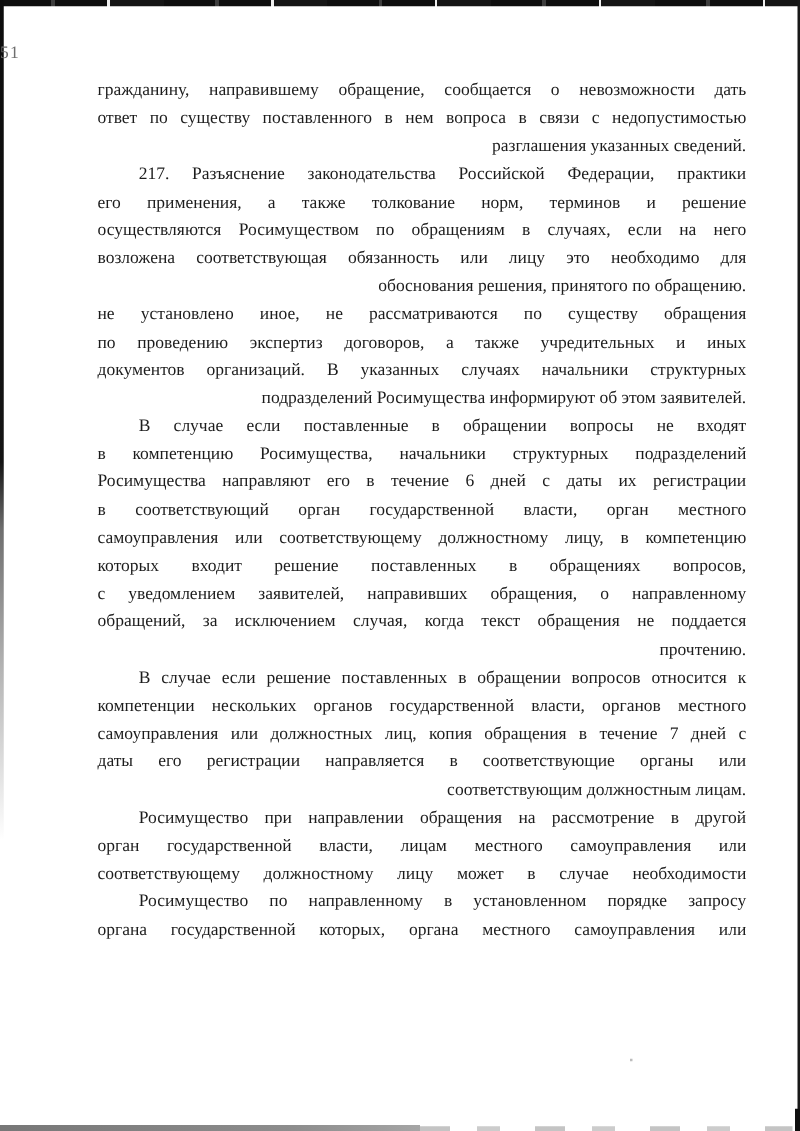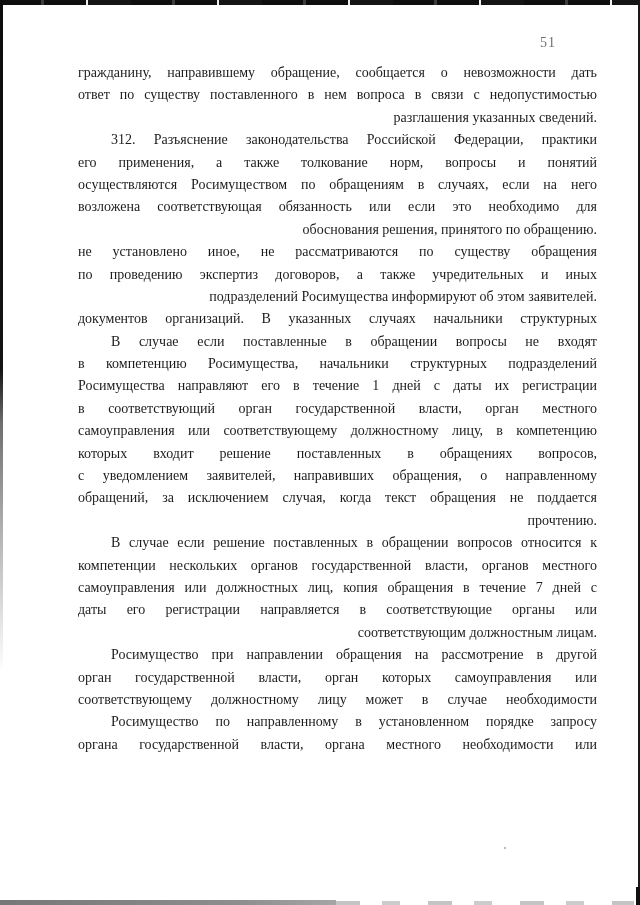--- a/index.html
+++ b/index.html
@@ -63,21 +63,21 @@
     position: absolute;
     left: 504px; top: 847px;
     width: 2px; height: 2px;
     background: #bdbdbd;
   }
   
   .page-number {
     position: absolute;
     top: 35px; left: 0;
     width: 556px;
-    text-align: right;
+    text-align: left;
     font-size: 14px;
     letter-spacing: 1px;
     color: var(--pagenum-ink, #6f6f6f);
   }
   
   .doc-body {
     position: absolute;
     left: 78px; top: 62px;
     width: 519px;
     color: var(--ink, #1c1c1c);
@@ -110,42 +110,42 @@
   <div class="scan-edge-bottom-solid"></div>
   <div class="scan-edge-bottom-dashes"></div>
   <div class="scan-speck"></div>
 
   <div class="page-number">51</div>
 
   <div class="doc-body">
       <div class="line just">гражданину, направившему обращение, сообщается о невозможности дать</div>
       <div class="line just">ответ по существу поставленного в нем вопроса в связи с недопустимостью</div>
       <div class="line">разглашения указанных сведений.</div>
-      <div class="line indent just">312. Разъяснение законодательства Российской Федерации, практики</div>
-      <div class="line just">его применения, а также толкование норм, вопросы и понятий</div>
+      <div class="line indent just">217. Разъяснение законодательства Российской Федерации, практики</div>
+      <div class="line just">его применения, а также толкование норм, терминов и решение</div>
       <div class="line just">осуществляются Росимуществом по обращениям в случаях, если на него</div>
-      <div class="line just">возложена соответствующая обязанность или если это необходимо для</div>
+      <div class="line just">возложена соответствующая обязанность или лицу это необходимо для</div>
       <div class="line">обоснования решения, принятого по обращению.</div>
       <div class="line just">не установлено иное, не рассматриваются по существу обращения</div>
       <div class="line just">по проведению экспертиз договоров, а также учредительных и иных</div>
+      <div class="line just">документов организаций. В указанных случаях начальники структурных</div>
       <div class="line">подразделений Росимущества информируют об этом заявителей.</div>
-      <div class="line just">документов организаций. В указанных случаях начальники структурных</div>
       <div class="line indent just">В случае если поставленные в обращении вопросы не входят</div>
       <div class="line just">в компетенцию Росимущества, начальники структурных подразделений</div>
-      <div class="line just">Росимущества направляют его в течение 1 дней с даты их регистрации</div>
+      <div class="line just">Росимущества направляют его в течение 6 дней с даты их регистрации</div>
       <div class="line just">в соответствующий орган государственной власти, орган местного</div>
       <div class="line just">самоуправления или соответствующему должностному лицу, в компетенцию</div>
       <div class="line just">которых входит решение поставленных в обращениях вопросов,</div>
       <div class="line just">с уведомлением заявителей, направивших обращения, о направленному</div>
       <div class="line just">обращений, за исключением случая, когда текст обращения не поддается</div>
       <div class="line">прочтению.</div>
       <div class="line indent just">В случае если решение поставленных в обращении вопросов относится к</div>
       <div class="line just">компетенции нескольких органов государственной власти, органов местного</div>
       <div class="line just">самоуправления или должностных лиц, копия обращения в течение 7 дней с</div>
       <div class="line just">даты его регистрации направляется в соответствующие органы или</div>
       <div class="line">соответствующим должностным лицам.</div>
       <div class="line indent just">Росимущество при направлении обращения на рассмотрение в другой</div>
-      <div class="line just">орган государственной власти, орган которых самоуправления или</div>
+      <div class="line just">орган государственной власти, лицам местного самоуправления или</div>
       <div class="line just">соответствующему должностному лицу может в случае необходимости</div>
       <div class="line indent just">Росимущество по направленному в установленном порядке запросу</div>
-      <div class="line just">органа государственной власти, органа местного необходимости или</div>
+      <div class="line just">органа государственной которых, органа местного самоуправления или</div>
     </div>
 </div>
 
 </body></html>

